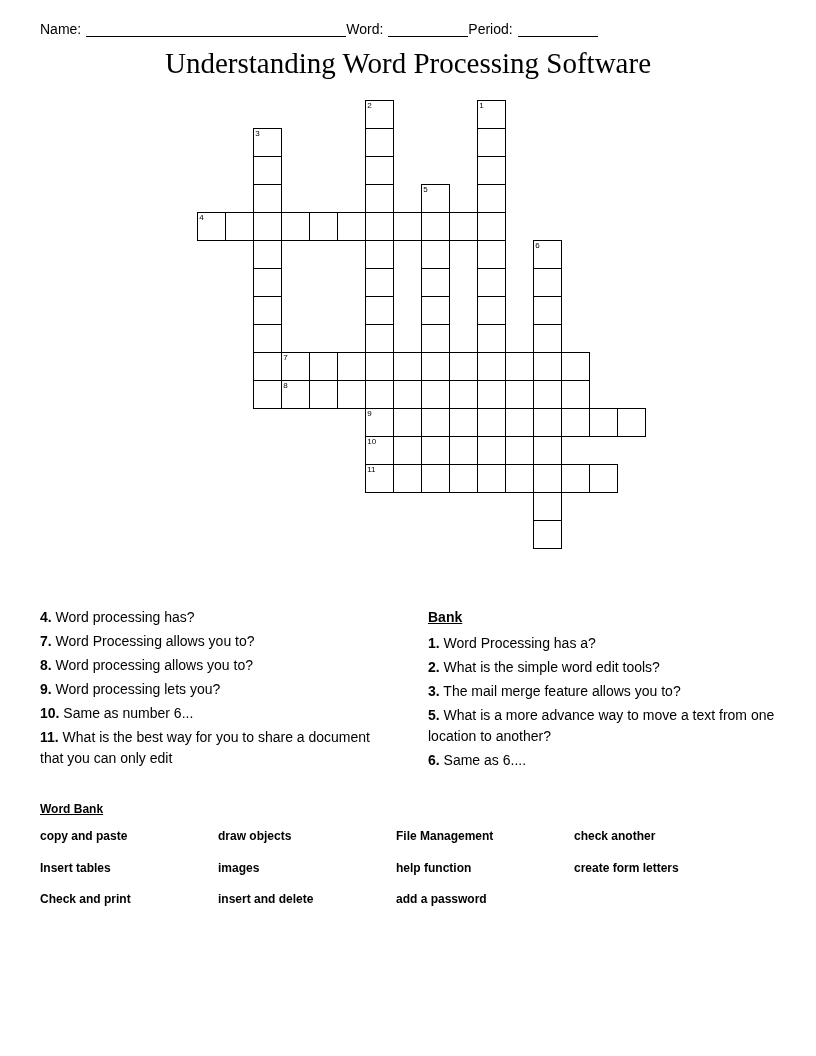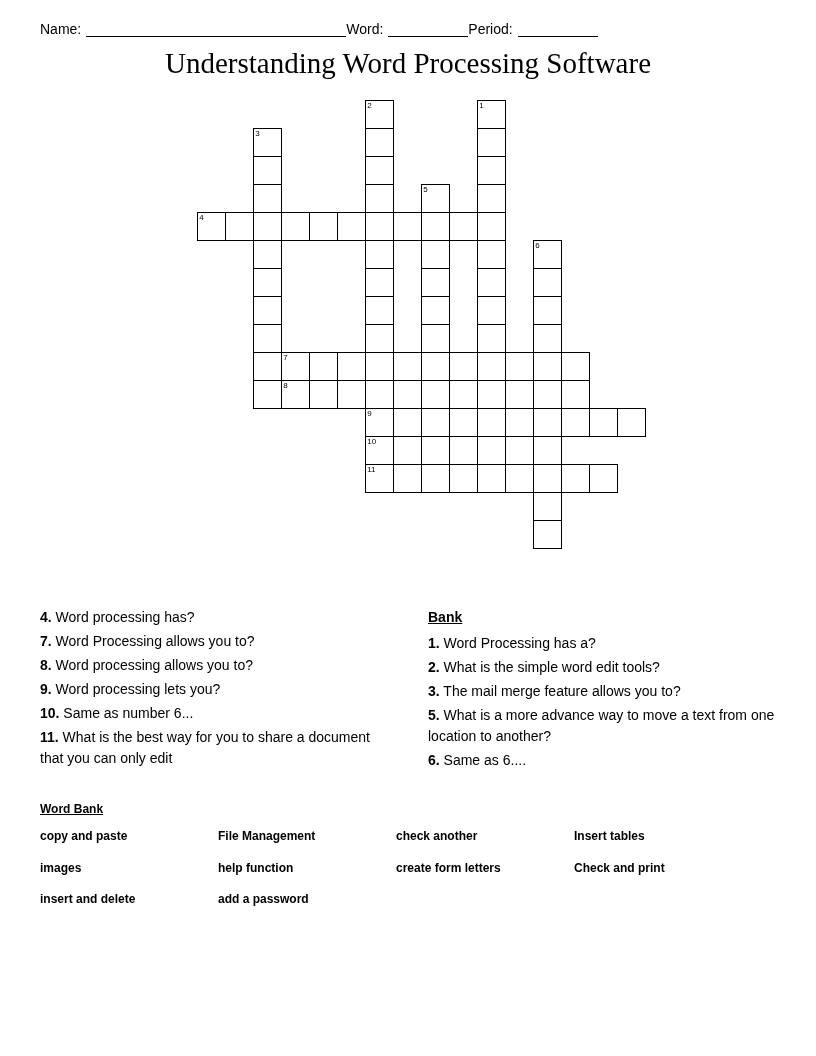--- a/index.html
+++ b/index.html
@@ -502,20 +502,21 @@
     <div class="clue-item"><b>3.</b> The mail merge feature allows you to?</div>
     <div class="clue-item"><b>5.</b> What is a more advance way to move a text from one location to another?</div>
     <div class="clue-item"><b>6.</b> Same as 6....</div>
   </div>
 </div>
 
 <div class="word-bank-section">
   <div class="word-bank-title">Word Bank</div>
   <div class="word-bank-grid">
     <div class="word-bank-item">copy and paste</div>
+    <div class="word-bank-item">draw objects</div>
     <div class="word-bank-item">File Management</div>
     <div class="word-bank-item">check another</div>
     <div class="word-bank-item">Insert tables</div>
     <div class="word-bank-item">images</div>
     <div class="word-bank-item">help function</div>
     <div class="word-bank-item">create form letters</div>
     <div class="word-bank-item">Check and print</div>
     <div class="word-bank-item">insert and delete</div>
     <div class="word-bank-item">add a password</div>
     <div class="word-bank-item"></div>

